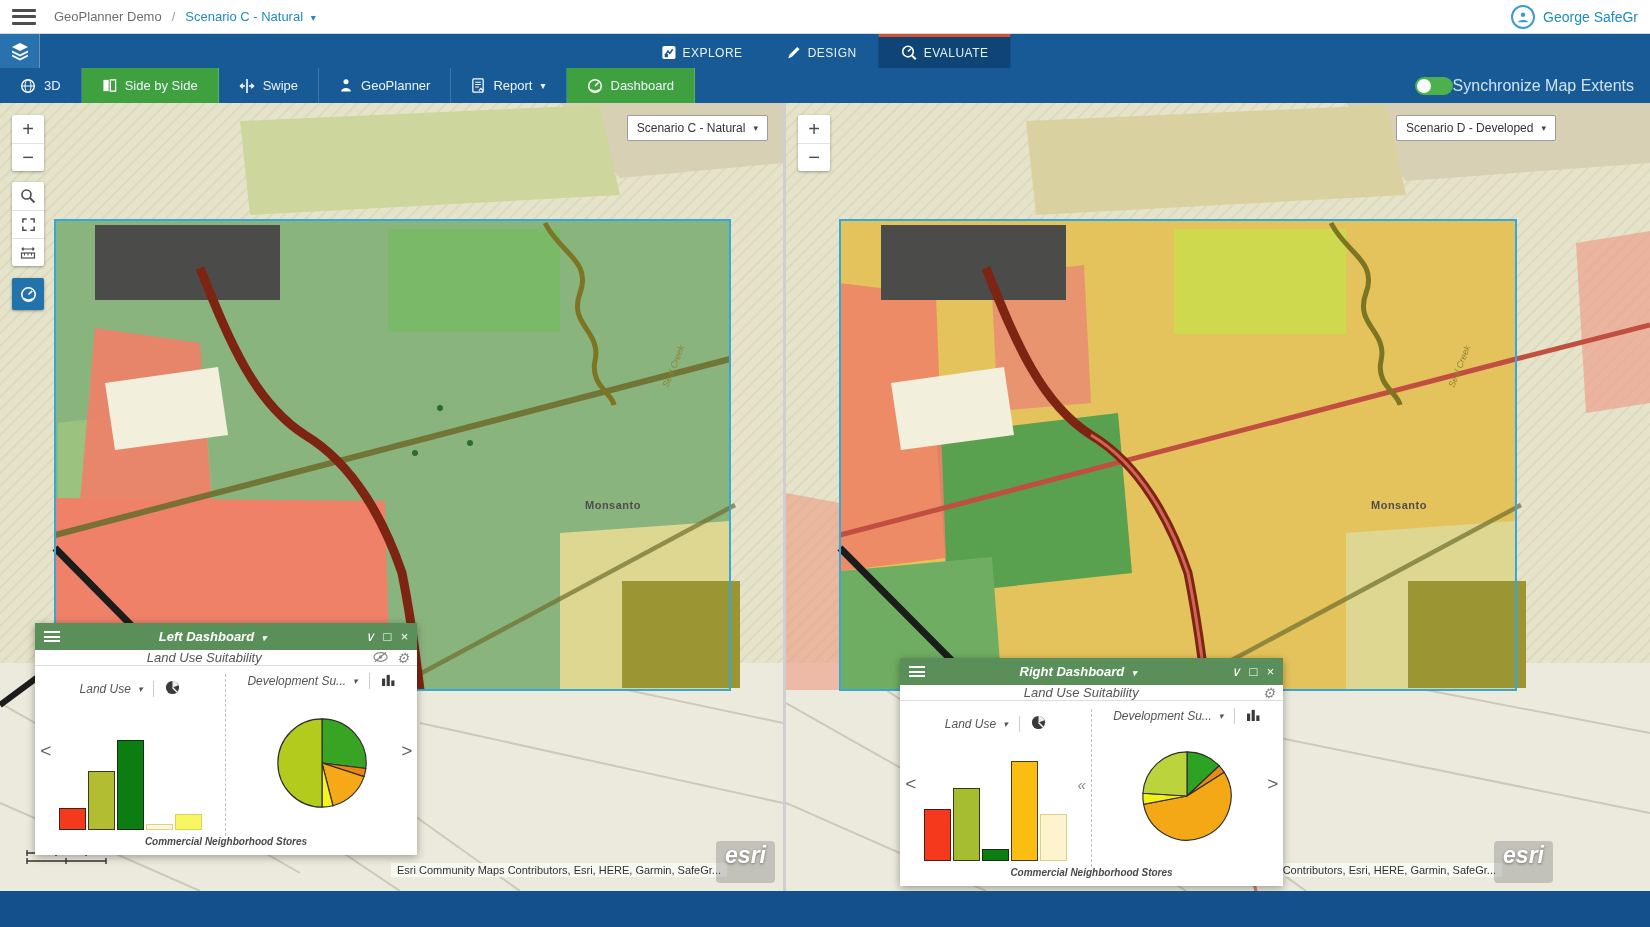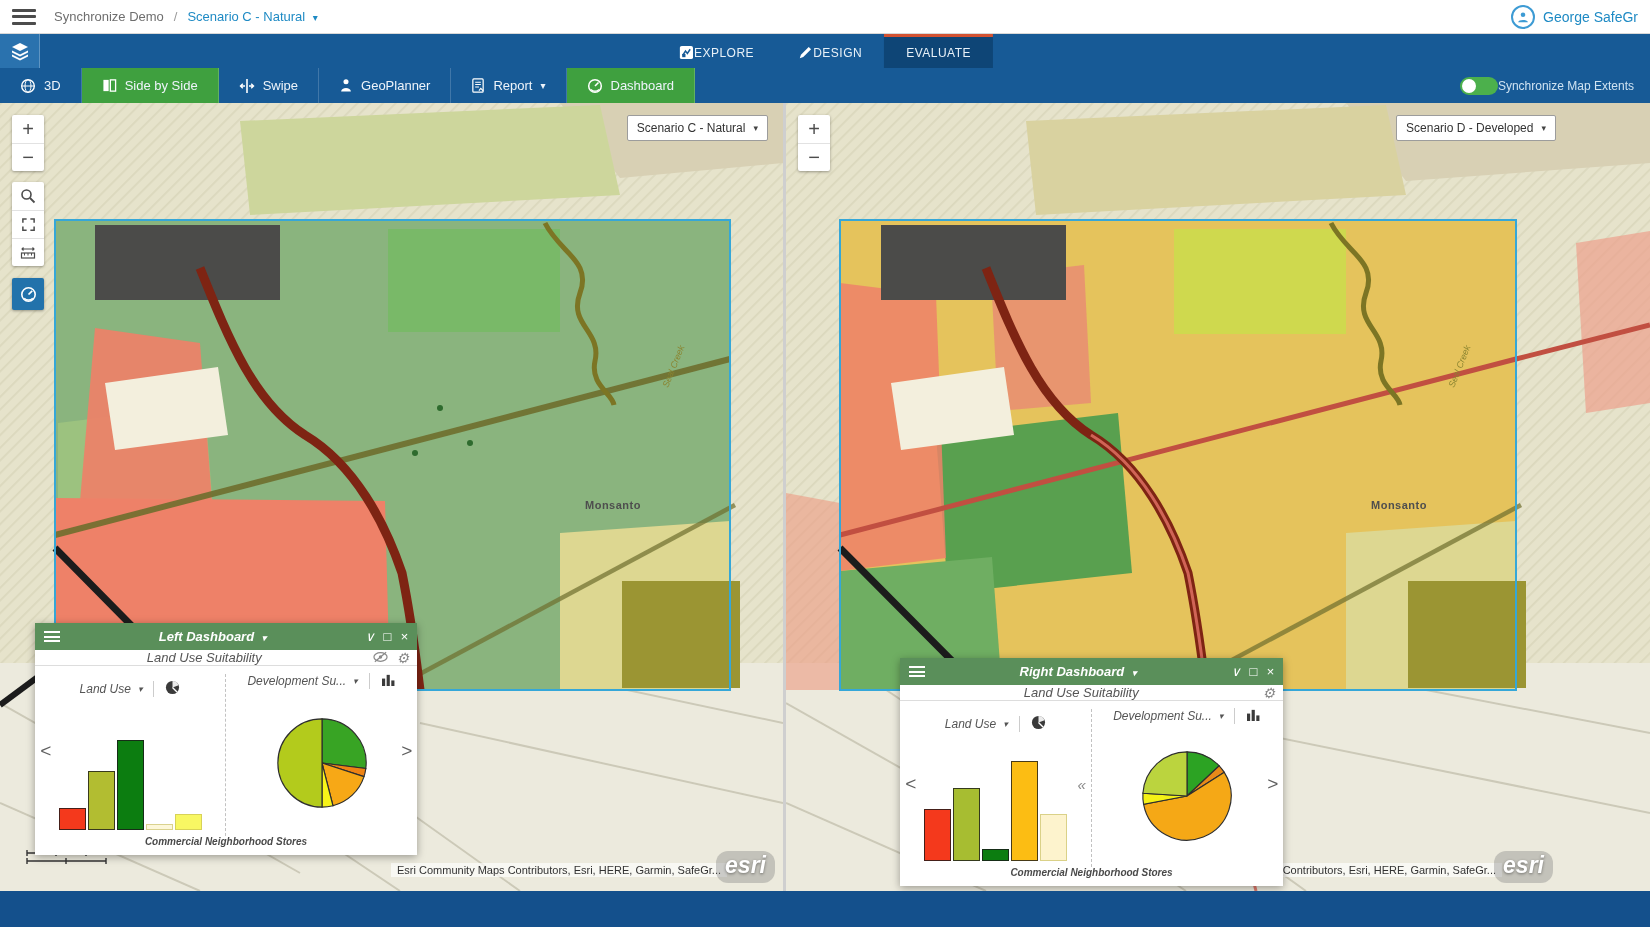--- a/index.html
+++ b/index.html
@@ -15,29 +15,29 @@
   .crumb-sep{color:#9a9a9a;margin:0 10px;font-size:13px;}
   .crumb-scenario{color:#1e8ac4;font-size:13px;cursor:pointer;}
   .crumb-scenario .caret{font-size:10px;margin-left:4px;}
   .user{margin-left:auto;display:flex;align-items:center;gap:8px;color:#1e8ac4;font-size:14px;cursor:pointer;}
   .avatar{width:24px;height:24px;border-radius:50%;border:2px solid #3d9bd4;display:flex;align-items:center;justify-content:center;}
 
   
   .navbar{height:34px;background:#175a96;position:relative;display:flex;align-items:stretch;}
   .layers-btn{width:40px;background:#2a72ae;display:flex;align-items:center;justify-content:center;cursor:pointer;border-right:1px solid rgba(255,255,255,.25);}
   .tabs{position:absolute;left:50%;transform:translateX(-50%);display:flex;height:100%;}
-  .tab{display:flex;align-items:center;gap:0;padding:9px 22px;color:#e8f1f8;font-size:12px;letter-spacing:.5px;cursor:pointer;border-top:3px solid transparent;}
-  .tab.active{background:#0e4576;border-top:3px solid #d35232;flex-direction:column;}
+  .tab{display:flex;align-items:center;gap:6px;padding:9px 22px;color:#e8f1f8;font-size:12px;letter-spacing:.5px;cursor:pointer;border-top:3px solid transparent;}
+  .tab.active{background:#0e4576;border-top:3px solid #d35232;}
 
   
   .toolbar{height:35px;background:#175a96;display:flex;align-items:stretch;}
   .tbtn{display:flex;align-items:center;gap:8px;padding:0 20px;color:#eef4fa;font-size:13px;cursor:pointer;border-right:1px solid rgba(255,255,255,.18);}
   .tbtn.green{background:#3fa03f;}
   .tbtn .caret{font-size:10px;}
-  .sync{margin-left:auto;display:flex;align-items:center;padding:0 16px;color:#cfe3f2;font-size:12px;}
+  .sync{margin-left:auto;display:flex;align-items:center;padding:0 16px;color:#cfe3f2;font-size:16px;}
   .switch{width:38px;height:18px;border-radius:9px;background:#4cb04c;position:relative;cursor:pointer;flex:0 0 auto;}
   .switch::before{content:'';position:absolute;left:2px;top:2px;width:14px;height:14px;border-radius:50%;background:#fff;}
 
   
   .maps{position:relative;height:788px;display:flex;background:#c9c9c9;}
   .panel{position:relative;overflow:hidden;height:100%;}
   .panel.left{width:783px;}
   .map-gap{width:3px;background:#cfcfcf;}
   .panel.right{flex:1;}
   .map-svg{position:absolute;inset:0;width:100%;height:100%;}
@@ -84,40 +84,40 @@
   .chev{position:absolute;top:50%;transform:translateY(-50%);font-size:19px;color:#5f5f5f;cursor:pointer;z-index:3;}
   .chev.l{left:5px;} .chev.r{right:5px;} .chev.dl{left:48.5%;transform:translate(-100%,-50%);font-size:15px;color:#8a8a8a;}
   .dash-foot{height:19px;text-align:center;font-size:10px;font-weight:bold;color:#4a4a4a;flex:0 0 auto;}
 
   
   .attr{position:absolute;bottom:14px;font-size:11px;color:#323232;background:rgba(255,255,255,.65);
     padding:1px 6px;white-space:nowrap;z-index:6;}
   .panel.left .attr{right:56px;}
   .panel.right .attr{right:148px;}
   .esri{position:absolute;bottom:8px;font-size:23px;font-weight:bold;color:#fff;
-    background:rgba(120,120,120,.35);border-radius:12px;padding:1px 9px 4px;z-index:6;
+    background:rgba(120,120,120,.35);border-radius:4px;padding:1px 9px 14px;z-index:6;
     text-shadow:0 1px 3px rgba(0,0,0,.45);font-style:italic;}
   .panel.left .esri{right:8px;}
   .panel.right .esri{right:97px;}
   .scalebar{position:absolute;left:26px;bottom:26px;z-index:6;}
 
   
   .footer{height:36px;background:#14508c;}
   svg text{user-select:none;}
 </style>
 </head>
 <body>
 
 <div class="topbar">
   <div class="hamb">
       <span></span>
       <span></span>
       <span></span>
     </div>
-  <span class="crumb">Synchronize Demo</span>
+  <span class="crumb">GeoPlanner Demo</span>
   <span class="crumb-sep">/</span>
   <span class="crumb-scenario">
     <span>Scenario C - Natural</span>
     <span class="caret">▾</span>
   </span>
   <div class="user">
     <span class="avatar">
       <svg width="14" height="14" viewBox="0 0 16 16">
           <circle cx="8" cy="5.5" r="2.6" fill="#3d9bd4"></circle>
           <path d="M2.5 14 C2.5 10.5 13.5 10.5 13.5 14 Z" fill="#3d9bd4"></path>

